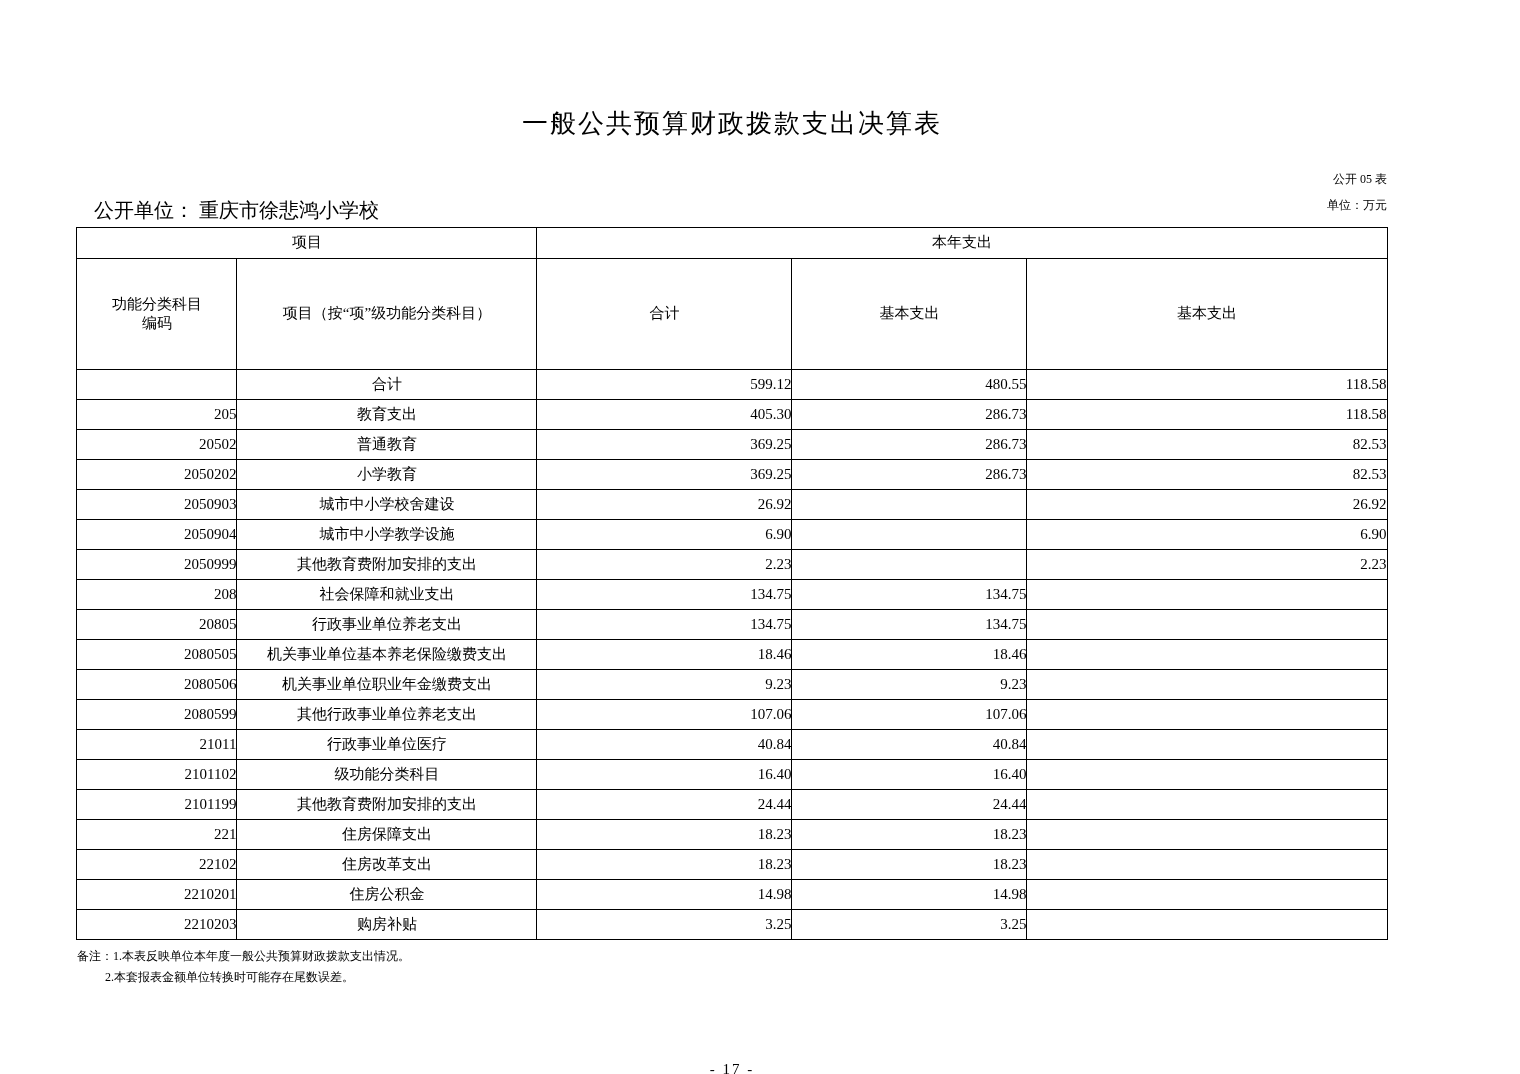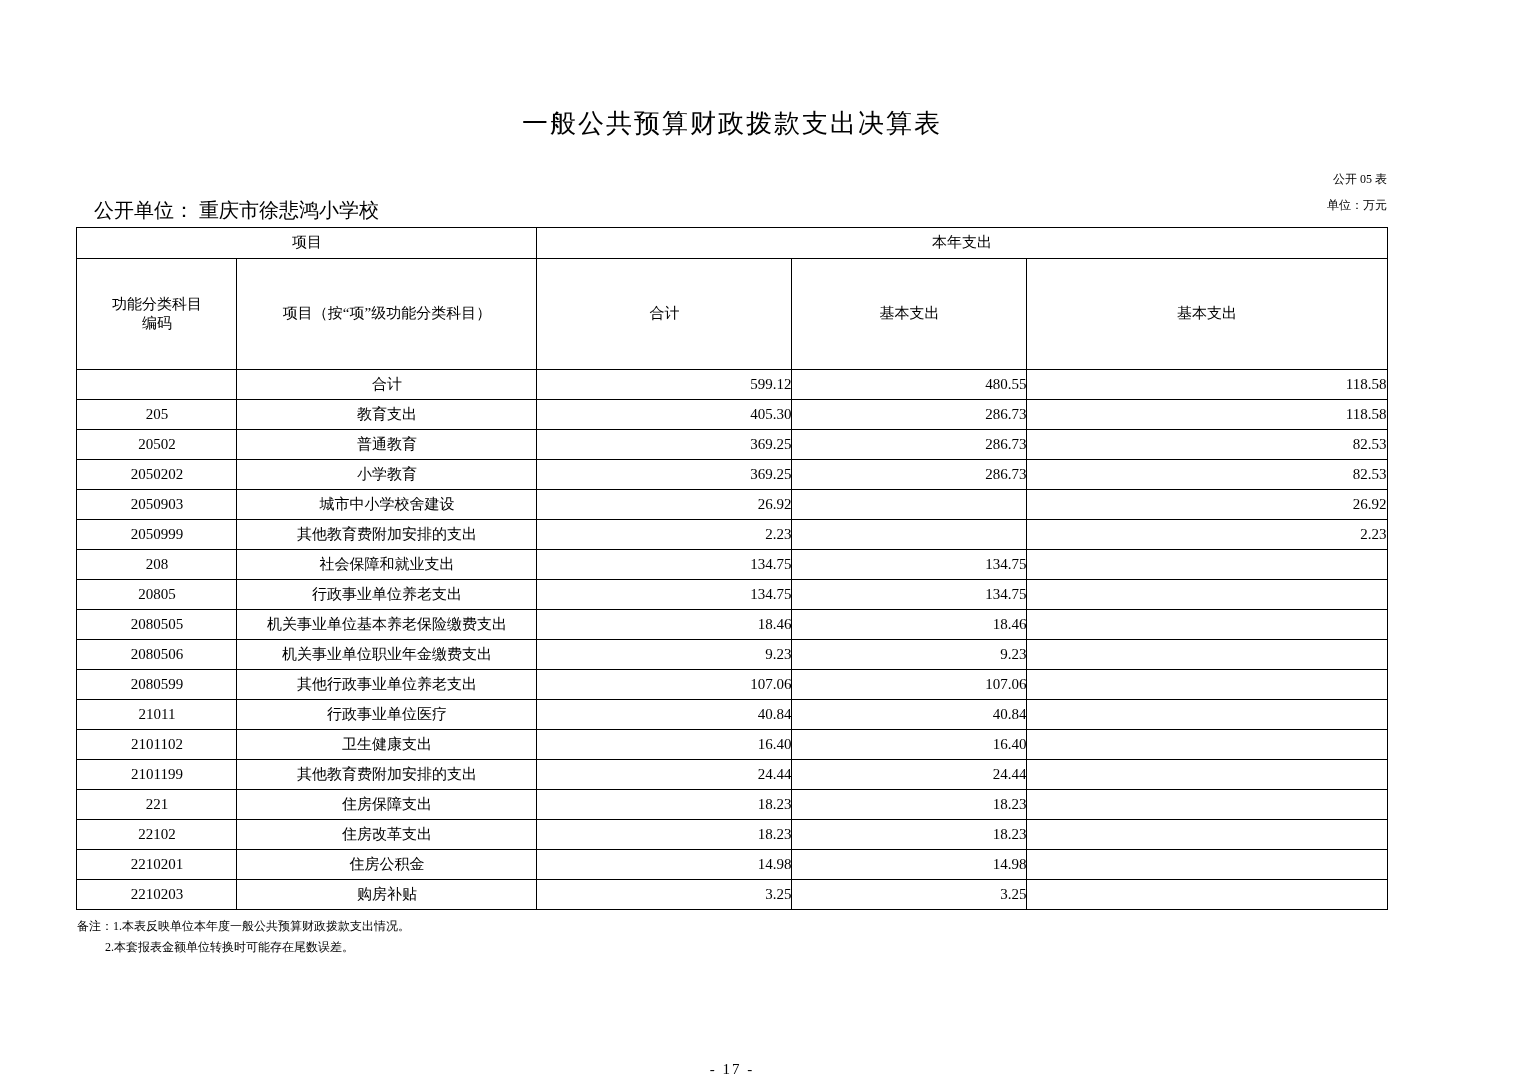--- a/index.html
+++ b/index.html
@@ -76,21 +76,21 @@
   .col-code { width: 160px; }
   .col-name { width: 300px; }
   .col-total { width: 255px; }
   .col-basic { width: 235px; }
   .col-project { width: 360px; }
 
   tbody td {
     height: 29px;
   }
   .c-code {
-    text-align: center;
+    text-align: right;
   }
   .c-name {
     text-align: center;
   }
   .c-num {
     text-align: right;
     padding-right: 10px;
   }
   .notes {
     width: 1310px;
@@ -184,20 +184,27 @@
           <td class="c-num">82.53</td>
         </tr>
         <tr>
           <td class="c-code">2050903</td>
           <td class="c-name">城市中小学校舍建设</td>
           <td class="c-num">26.92</td>
           <td class="c-num"></td>
           <td class="c-num">26.92</td>
         </tr>
         <tr>
+          <td class="c-code">2050904</td>
+          <td class="c-name">城市中小学教学设施</td>
+          <td class="c-num">6.90</td>
+          <td class="c-num"></td>
+          <td class="c-num">6.90</td>
+        </tr>
+        <tr>
           <td class="c-code">2050999</td>
           <td class="c-name">其他教育费附加安排的支出</td>
           <td class="c-num">2.23</td>
           <td class="c-num"></td>
           <td class="c-num">2.23</td>
         </tr>
         <tr>
           <td class="c-code">208</td>
           <td class="c-name">社会保障和就业支出</td>
           <td class="c-num">134.75</td>
@@ -234,21 +241,21 @@
         </tr>
         <tr>
           <td class="c-code">21011</td>
           <td class="c-name">行政事业单位医疗</td>
           <td class="c-num">40.84</td>
           <td class="c-num">40.84</td>
           <td class="c-num"></td>
         </tr>
         <tr>
           <td class="c-code">2101102</td>
-          <td class="c-name">卫生健康支出</td>
+          <td class="c-name">级功能分类科目</td>
           <td class="c-num">16.40</td>
           <td class="c-num">16.40</td>
           <td class="c-num"></td>
         </tr>
         <tr>
           <td class="c-code">2101199</td>
           <td class="c-name">其他教育费附加安排的支出</td>
           <td class="c-num">24.44</td>
           <td class="c-num">24.44</td>
           <td class="c-num"></td>

